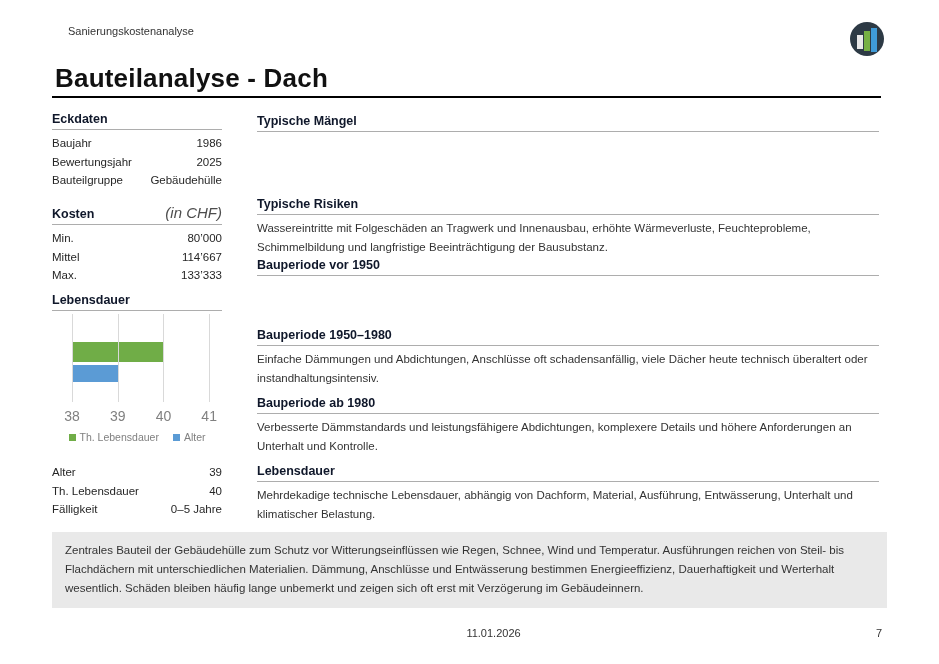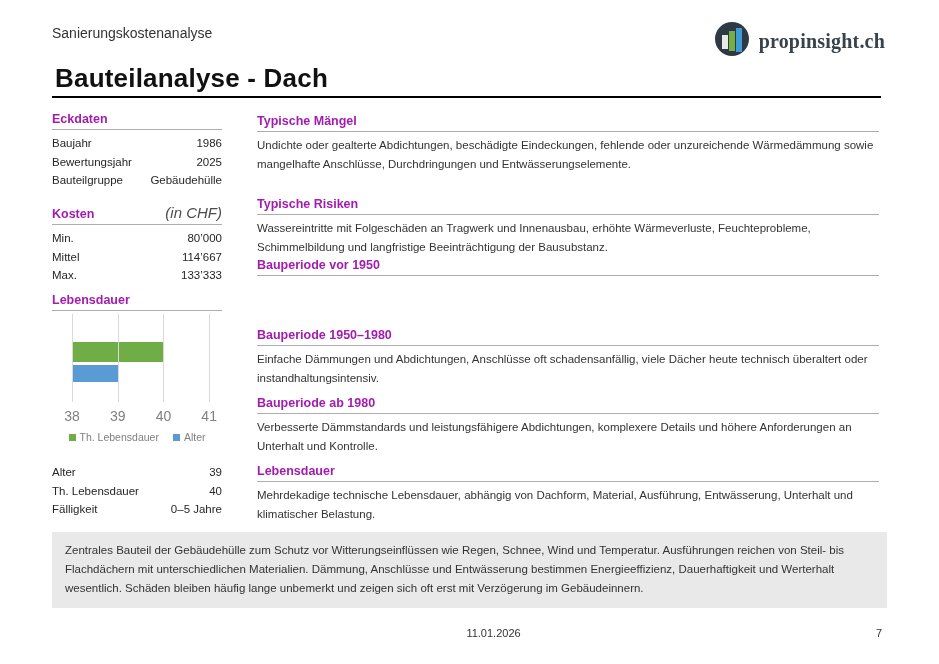--- a/index.html
+++ b/index.html
@@ -1,30 +1,30 @@
 <!DOCTYPE html>
 <html><head>
 <meta charset="utf-8">
 <style>
   * { margin:0; padding:0; box-sizing:border-box; }
   html,body { width:939px; height:664px; background:#ffffff; overflow:hidden;
               font-family:"Liberation Sans", sans-serif; color:#262626; }
   .page { position:relative; width:939px; height:664px; background:#fff; }
 
   
-  .top-label { position:absolute; left:52px; top:25px; font-size:14px; color:#333; }
+  .top-label { position:absolute; left:68px; top:25px; font-size:11px; color:#333; }
   .logo { position:absolute; top:21px; right:54px; display:flex; align-items:center; gap:9px; }
   .logo-text { font-family:"Liberation Serif", serif; font-weight:bold; font-size:20px; color:#39434d; letter-spacing:.2px; }
 
   .title { position:absolute; left:55px; top:63px; font-size:26px; font-weight:bold; color:#111; letter-spacing:.2px; }
   .title-rule { position:absolute; left:52px; top:96px; width:829px; height:2px; background:#000; }
 
   
   .h-rule { border-bottom:1px solid #adadad; padding-bottom:3px; }
-  .sec-heading { font-size:12.5px; font-weight:bold; color:#a21caf; }
+  .sec-heading { font-size:12.5px; font-weight:bold; color:#0f172a; }
 
   
   .left-col { position:absolute; left:52px; top:112px; width:170px; }
   .lblock { position:absolute; left:0; width:170px; }
   .lblock.eckdaten { top:0; }
   .lblock.kosten { top:92px; }
   .lblock.lebensdauer-head { top:181px; }
   .lblock.stats { top:351px; }
   .kv-row { display:flex; justify-content:space-between; font-size:11.5px; line-height:18.5px; color:#262626; }
   .kv-row .v { text-align:right; }
@@ -69,21 +69,20 @@
 
   <div class="logo">
     <span>
       <svg width="36" height="36" viewBox="0 0 36 36">
         <circle cx="18" cy="18" r="17" fill="#2d3a45"></circle>
         <rect x="8" y="14" width="6" height="14" fill="#e8e8e8"></rect>
         <rect x="15" y="10" width="6" height="20" fill="#76b043"></rect>
         <rect x="22" y="7" width="6" height="24" fill="#3f9bd8"></rect>
       </svg>
     </span>
-    <span class="logo-text">propinsight.ch</span>
   </div>
 
   <div class="title">Bauteilanalyse - Dach</div>
   <div class="title-rule"></div>
 
   <div class="left-col">
 
     <div class="lblock eckdaten">
       <div class="h-rule">
           <div class="sec-heading">Eckdaten</div>
@@ -175,21 +174,20 @@
       </div>
     </div>
 
   </div>
 
   <div class="right-col">
     <div class="rsec s0">
       <div class="h-rule">
           <div class="sec-heading">Typische Mängel</div>
         </div>
-      <div class="body">Undichte oder gealterte Abdichtungen, beschädigte Eindeckungen, fehlende oder unzureichende Wärmedämmung sowie mangelhafte Anschlüsse, Durchdringungen und Entwässerungselemente.</div>
     </div>
     <div class="rsec s1">
       <div class="h-rule">
           <div class="sec-heading">Typische Risiken</div>
         </div>
       <div class="body">Wassereintritte mit Folgeschäden an Tragwerk und Innenausbau, erhöhte Wärmeverluste, Feuchteprobleme, Schimmelbildung und langfristige Beeinträchtigung der Bausubstanz.</div>
     </div>
     <div class="rsec s2">
       <div class="h-rule">
           <div class="sec-heading">Bauperiode vor 1950</div>

